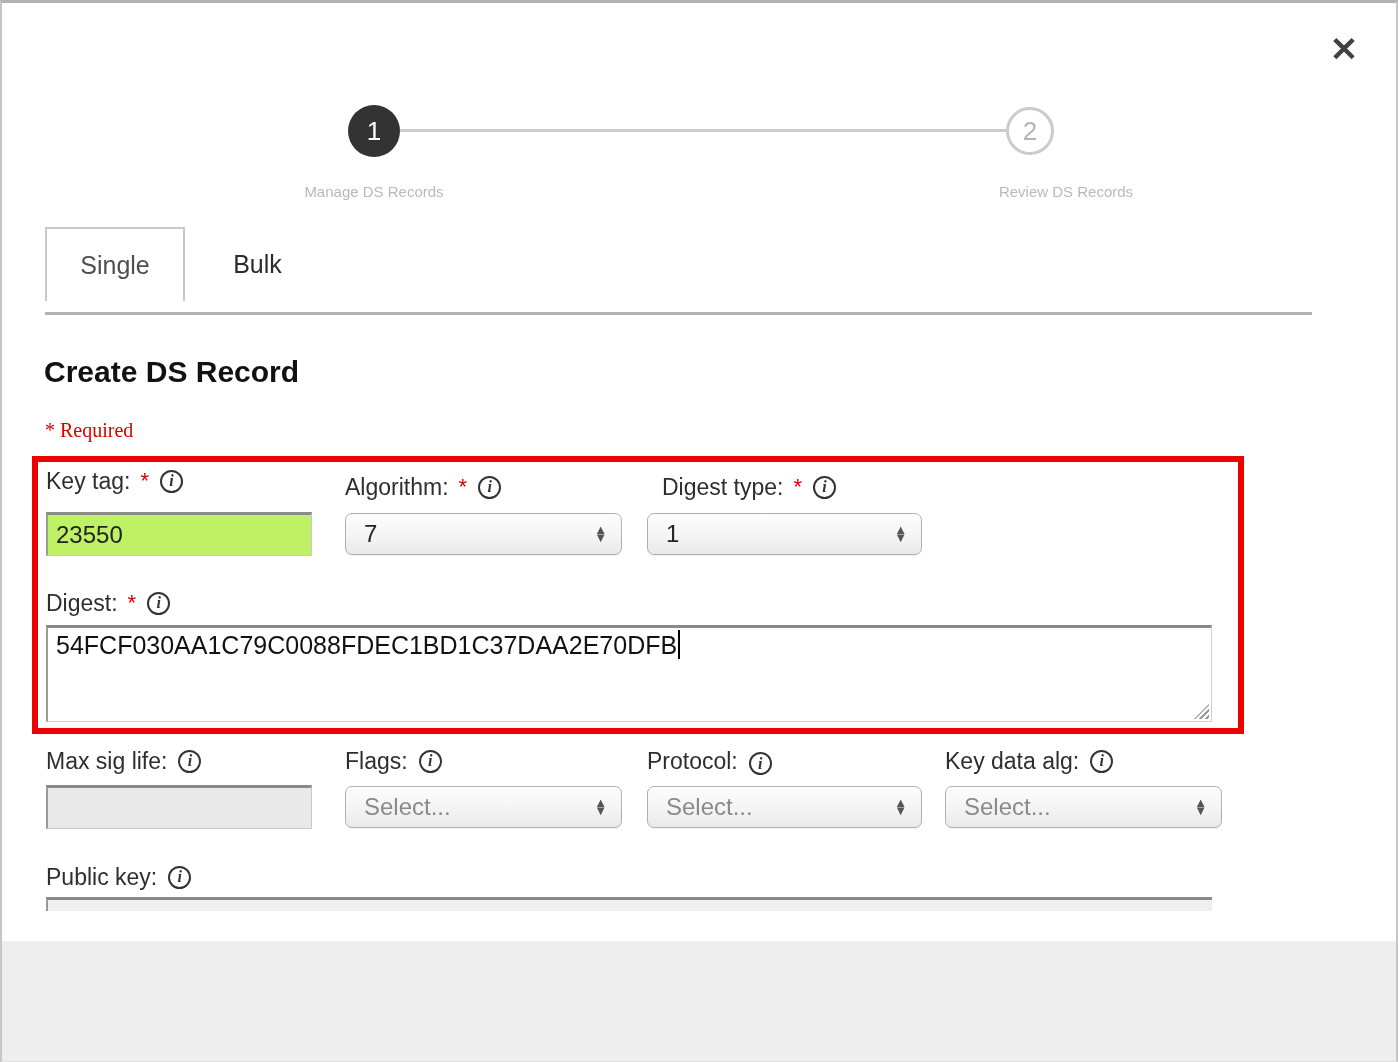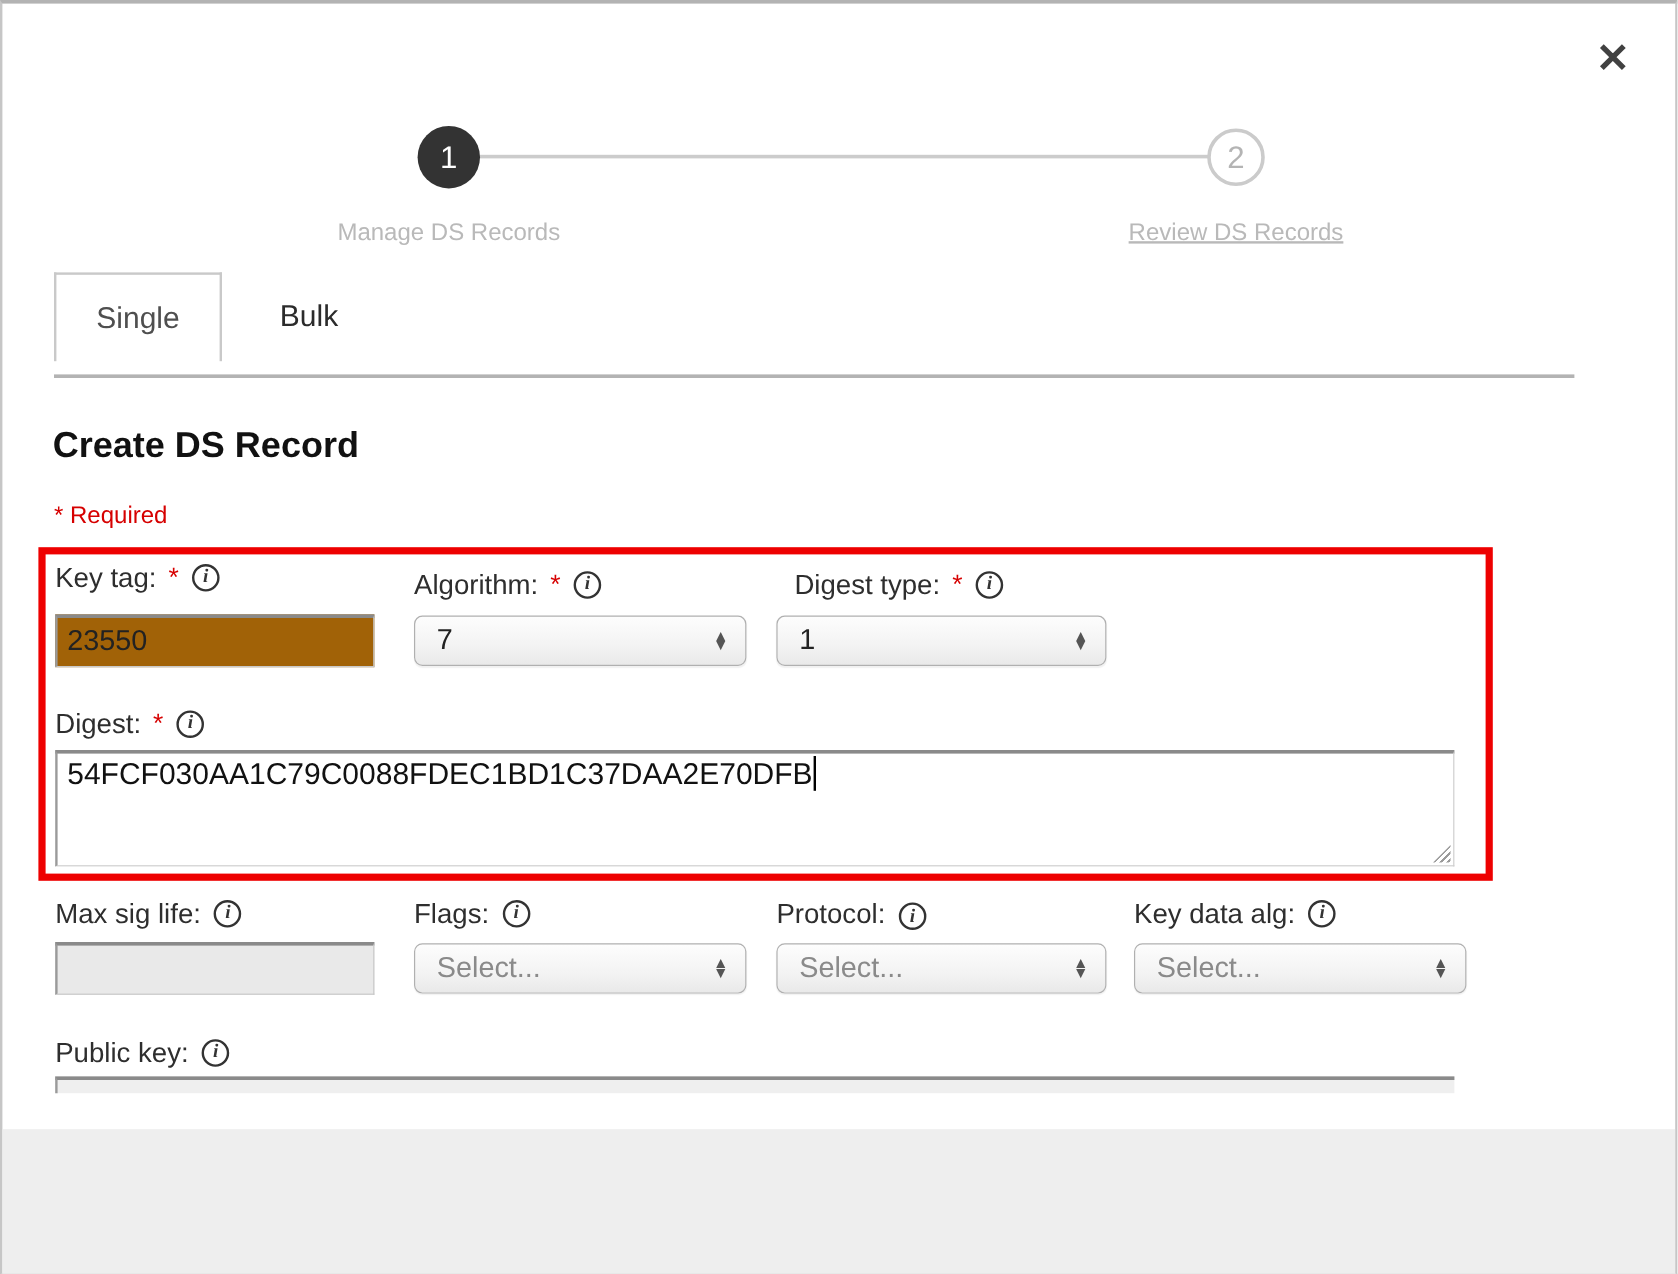--- a/index.html
+++ b/index.html
@@ -18,50 +18,50 @@
     position:absolute; left:1320px; top:24px; width:44px; height:44px;
     display:flex; align-items:center; justify-content:center;
     font-size:34px; font-weight:bold; color:#414141; cursor:pointer; line-height:1;
   }
 
   
   .step-circle { position:absolute; border-radius:50%; display:flex; align-items:center; justify-content:center; font-size:26px; }
   .step-1 { left:346px; top:102px; width:52px; height:52px; background:#333333; color:#fff; }
   .step-2 { left:1004px; top:104px; width:48px; height:48px; background:#fff; border:3px solid #cbcbcb; color:#b4b4b4; }
   .step-connector { position:absolute; left:396px; top:126px; width:610px; height:3px; background:#cccccc; }
-  .step-label { position:absolute; width:320px; text-align:center; font-size:20px; color:#b9b9b9; top:180px; }
+  .step-label { position:absolute; width:320px; text-align:center; font-size:15px; color:#b9b9b9; top:180px; }
   .step-label-1 { left:212px; }
-  .step-label-2 { left:868px;text-decoration:underline; }
+  .step-label-2 { left:904px; }
 
   
   .tab-rule { position:absolute; left:43px; top:309px; width:1267px; height:3px; background:#b3b3b3; }
   .tab { position:absolute; top:224px; height:74px; display:flex; align-items:center; justify-content:center; font-size:25px; cursor:pointer; }
   .tab-single { left:43px; width:140px; background:#fff; border:2px solid #c9c9c9; border-bottom:none; color:#4f4f4f; z-index:2; }
   .tab-bulk { left:183px; width:145px; color:#2b2b2b;text-align:right; }
 
   
   .form-title { position:absolute; left:42px; top:352px; font-size:30px; font-weight:bold; color:#111; }
-  .required-note { position:absolute; left:43px; top:416px; font-size:20px; color:#d60000; }
+  .required-note { position:absolute; left:43px; top:416px; font-size:20px; color:#d60000;font-family:Liberation Serif, serif; }
 
   
   .highlight-box { position:absolute; left:30px; top:453px; width:1212px; height:278px; border:6px solid #ee0000; pointer-events:none; }
 
   
   .field-label { position:absolute; display:flex; align-items:center; gap:8px; font-size:23px; color:#2e2e2e; height:28px; }
   .req-star { color:#d60000; font-size:22px; margin-left:2px; }
   .info-icon {
     display:inline-flex; align-items:center; justify-content:center;
     width:23px; height:23px; border:2.5px solid #333; border-radius:50%;
     font-family:"Liberation Serif", serif; font-style:italic; font-weight:bold;
     font-size:16px; color:#333; margin-left:3px;
   }
 
   
   .inset-input {
-    position:absolute; height:44px; background:#a16207;
+    position:absolute; height:44px; background:#bef264;
     border-top:3px solid #8a8a8a; border-left:2px solid #9a9a9a;
     border-right:1px solid #c9c9c9; border-bottom:1px solid #c9c9c9;
     font-family:"Liberation Sans", sans-serif; font-size:24px; color:#222;
     padding:0 8px; outline:none;
   }
   .inset-input:disabled, .inset-input.disabled { background:#e9e9e9; }
 
   
   .mac-select {
     position:absolute; height:42px; border:1px solid #b0b0b0; border-radius:7px;

